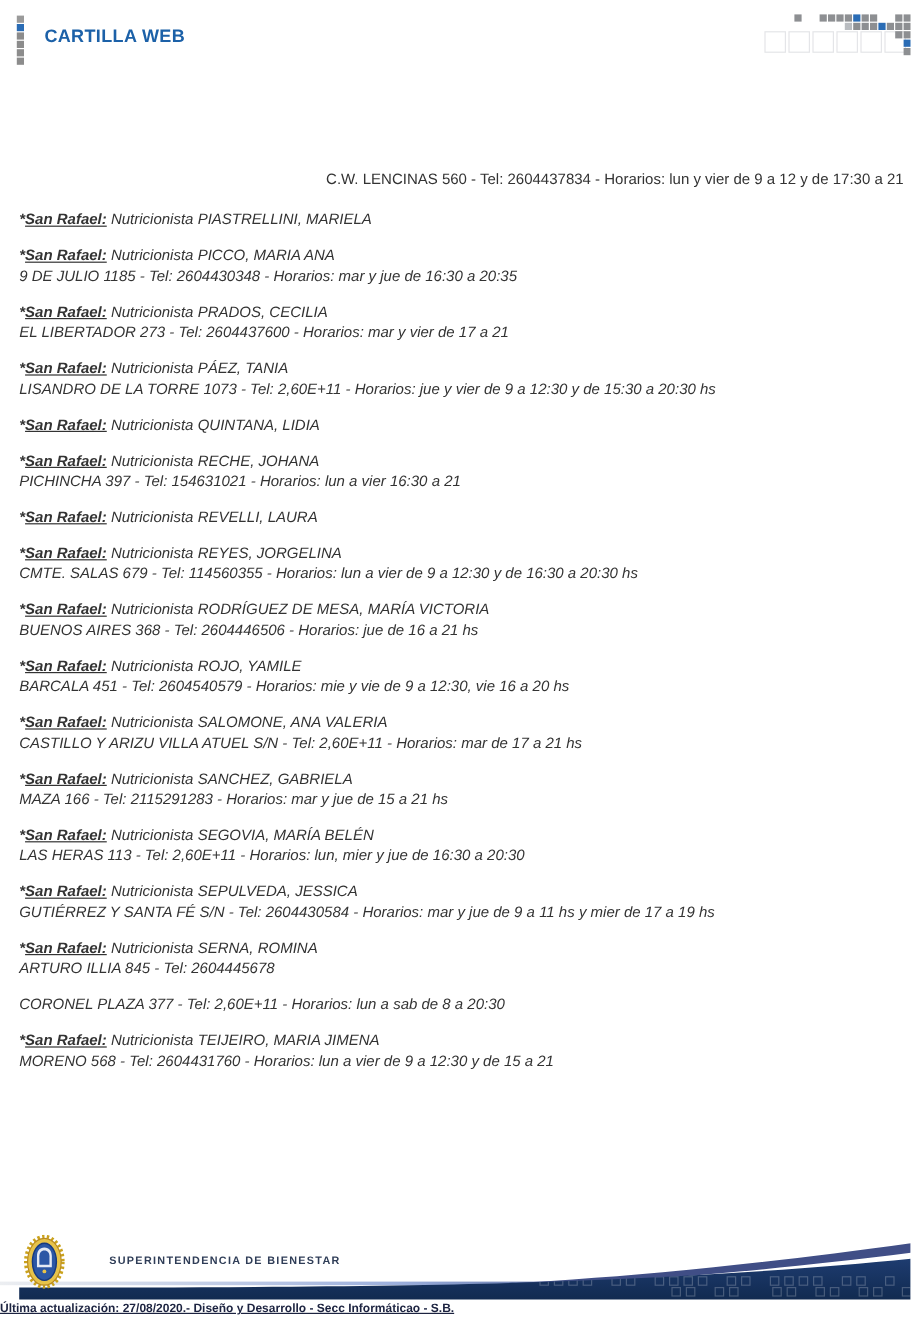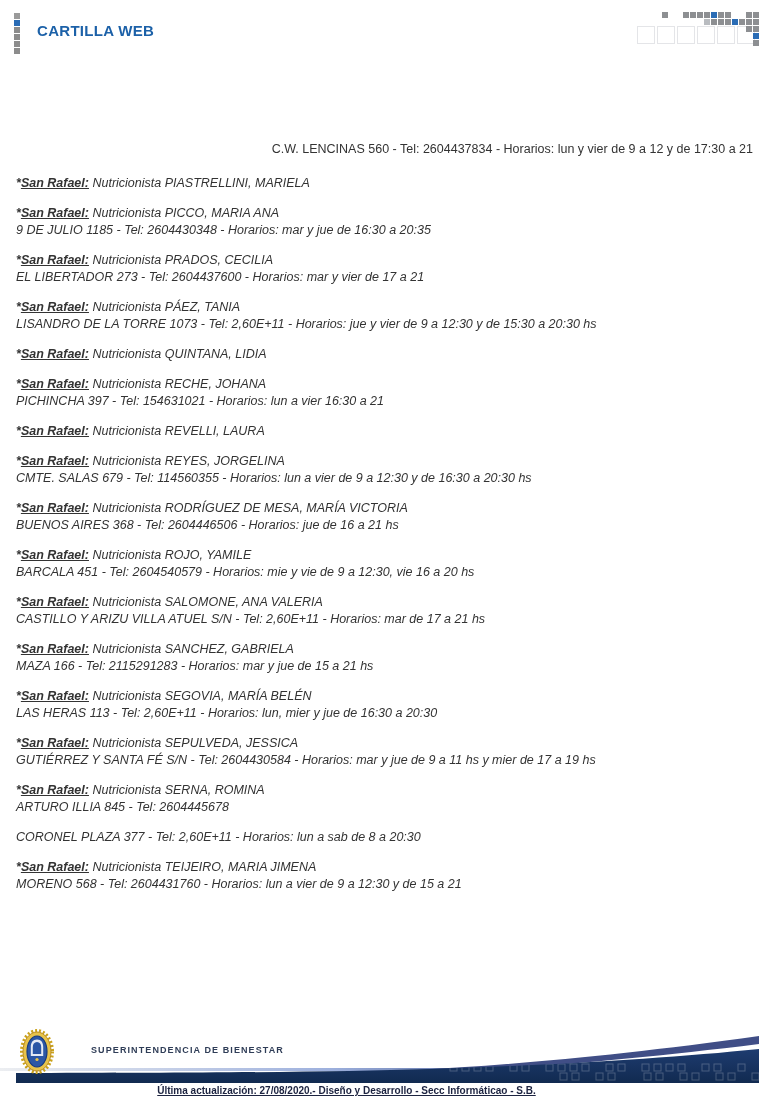--- a/index.html
+++ b/index.html
@@ -23,21 +23,21 @@
   .entry-name{white-space:nowrap;}
   .star{font-weight:bold;}
   .loc-label{font-weight:bold;text-decoration:underline;}
   .entry-details{white-space:nowrap;}
 
   
   .footer-swoosh{position:absolute;left:0;top:1021px;width:759px;height:80px;}
   .emblem{position:absolute;left:20px;top:1029px;width:34px;height:45px;}
   .org-name{position:absolute;left:61px;top:1045px;font-size:9px;font-weight:bold;
             letter-spacing:1.1px;color:#2f3d57;margin-left:30px;}
-  .update-line{position:absolute;left:0;top:1085px;width:693px;text-align:center;
+  .update-line{position:absolute;left:0;top:1085px;width:693px;text-align:left;
                font-size:10px;font-weight:bold;color:#1c2340;text-decoration:underline;}
 </style>
 </head>
 <body>
 
 <div class="page">
 
   <div class="logo-strip" id="logoStrip">
       <div class="logo-cell" style="background: rgb(154, 154, 154);"></div>
       <div class="logo-cell" style="background: rgb(42, 108, 181);"></div>

